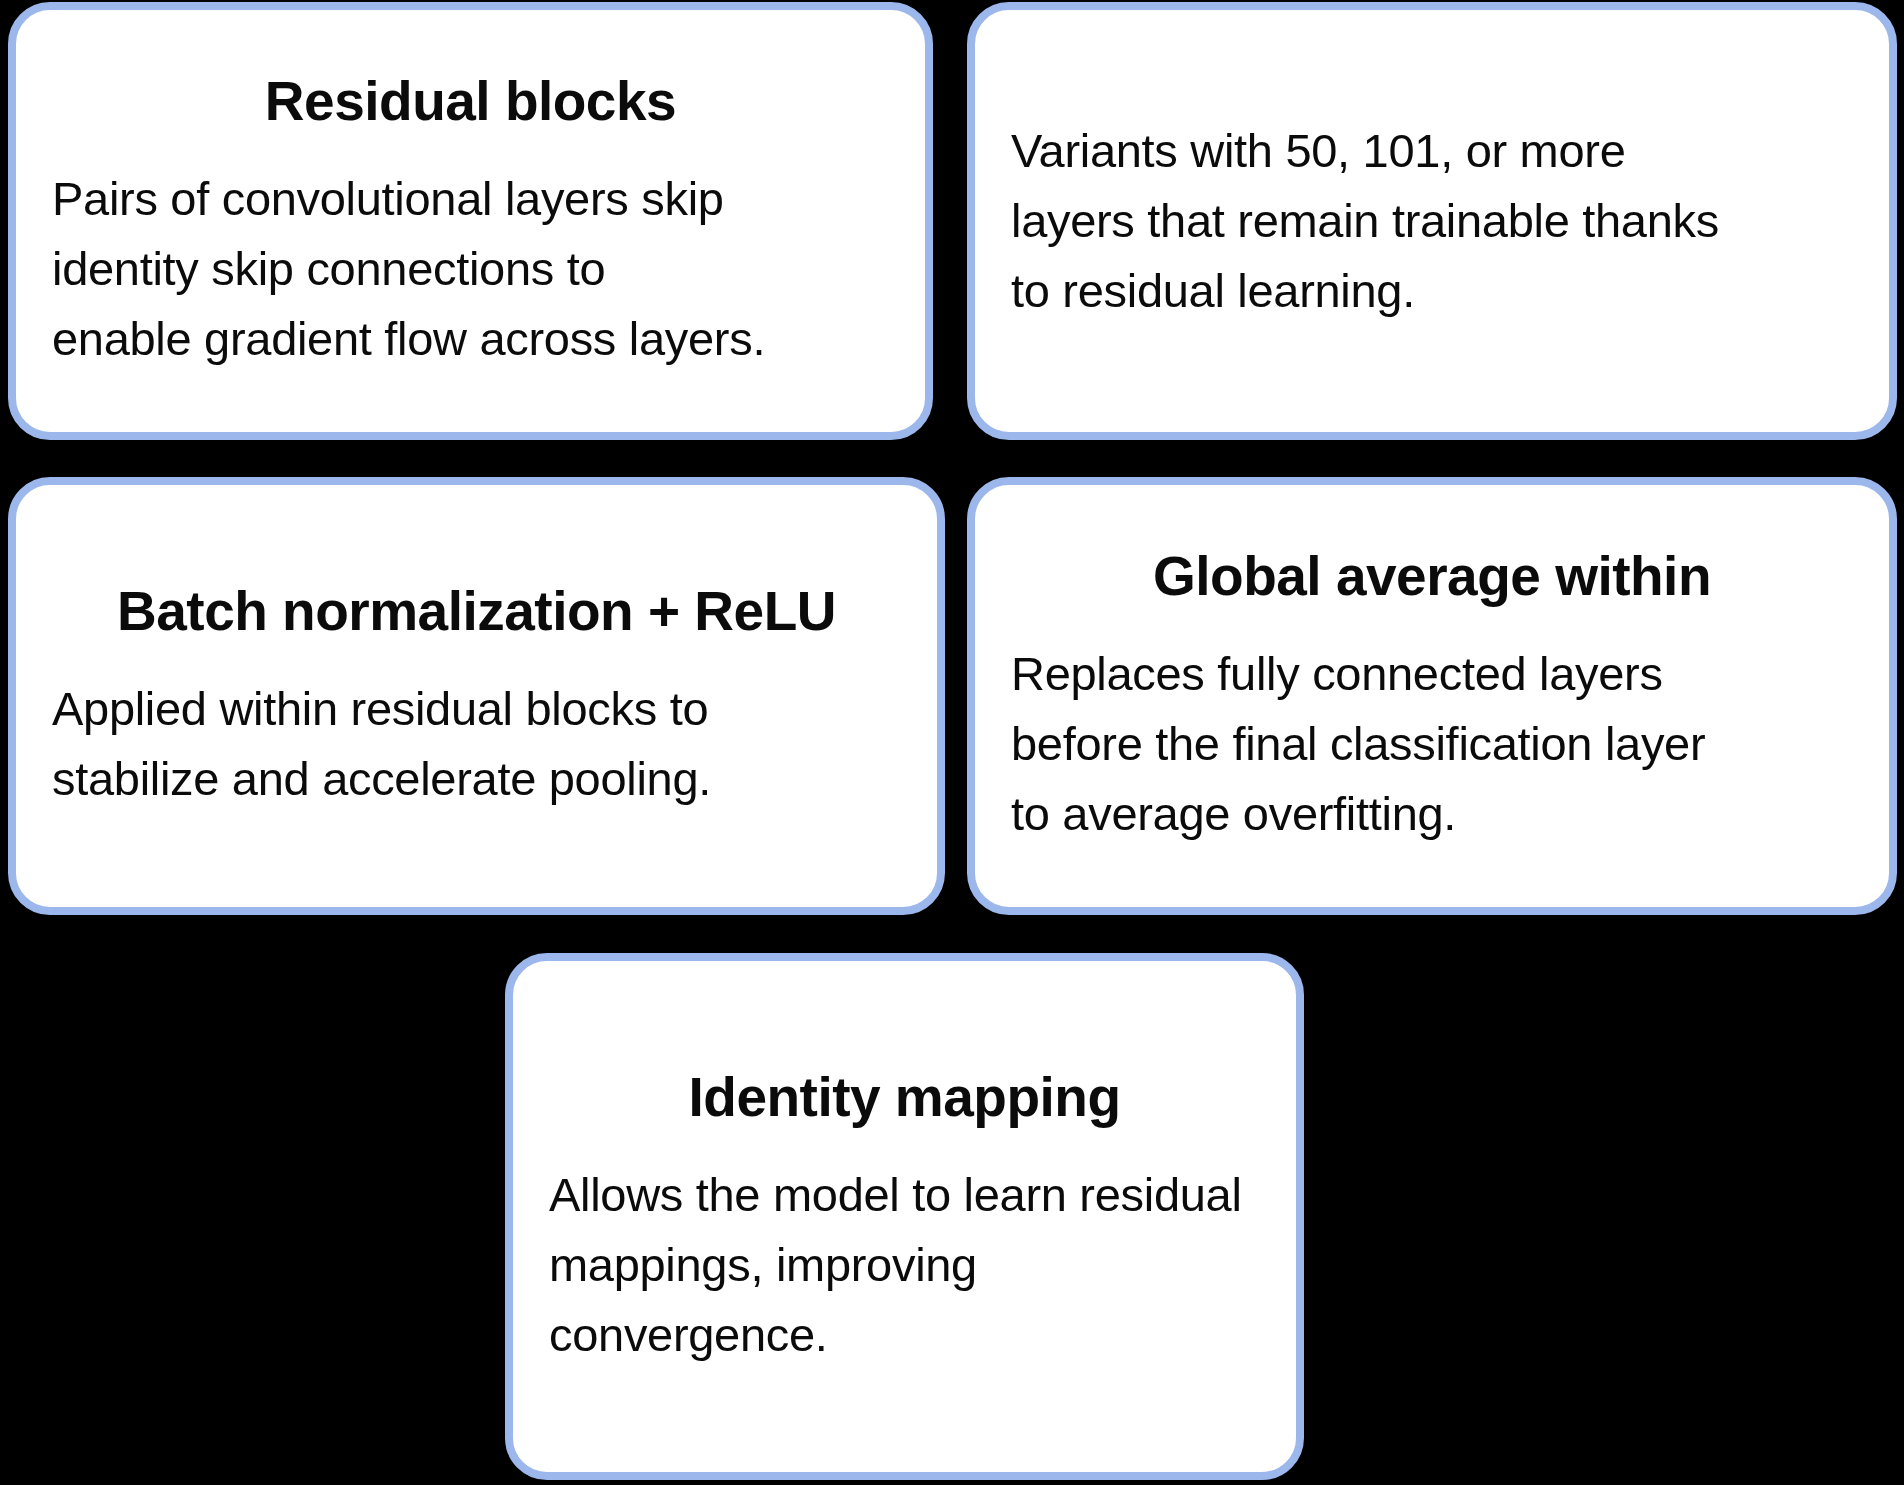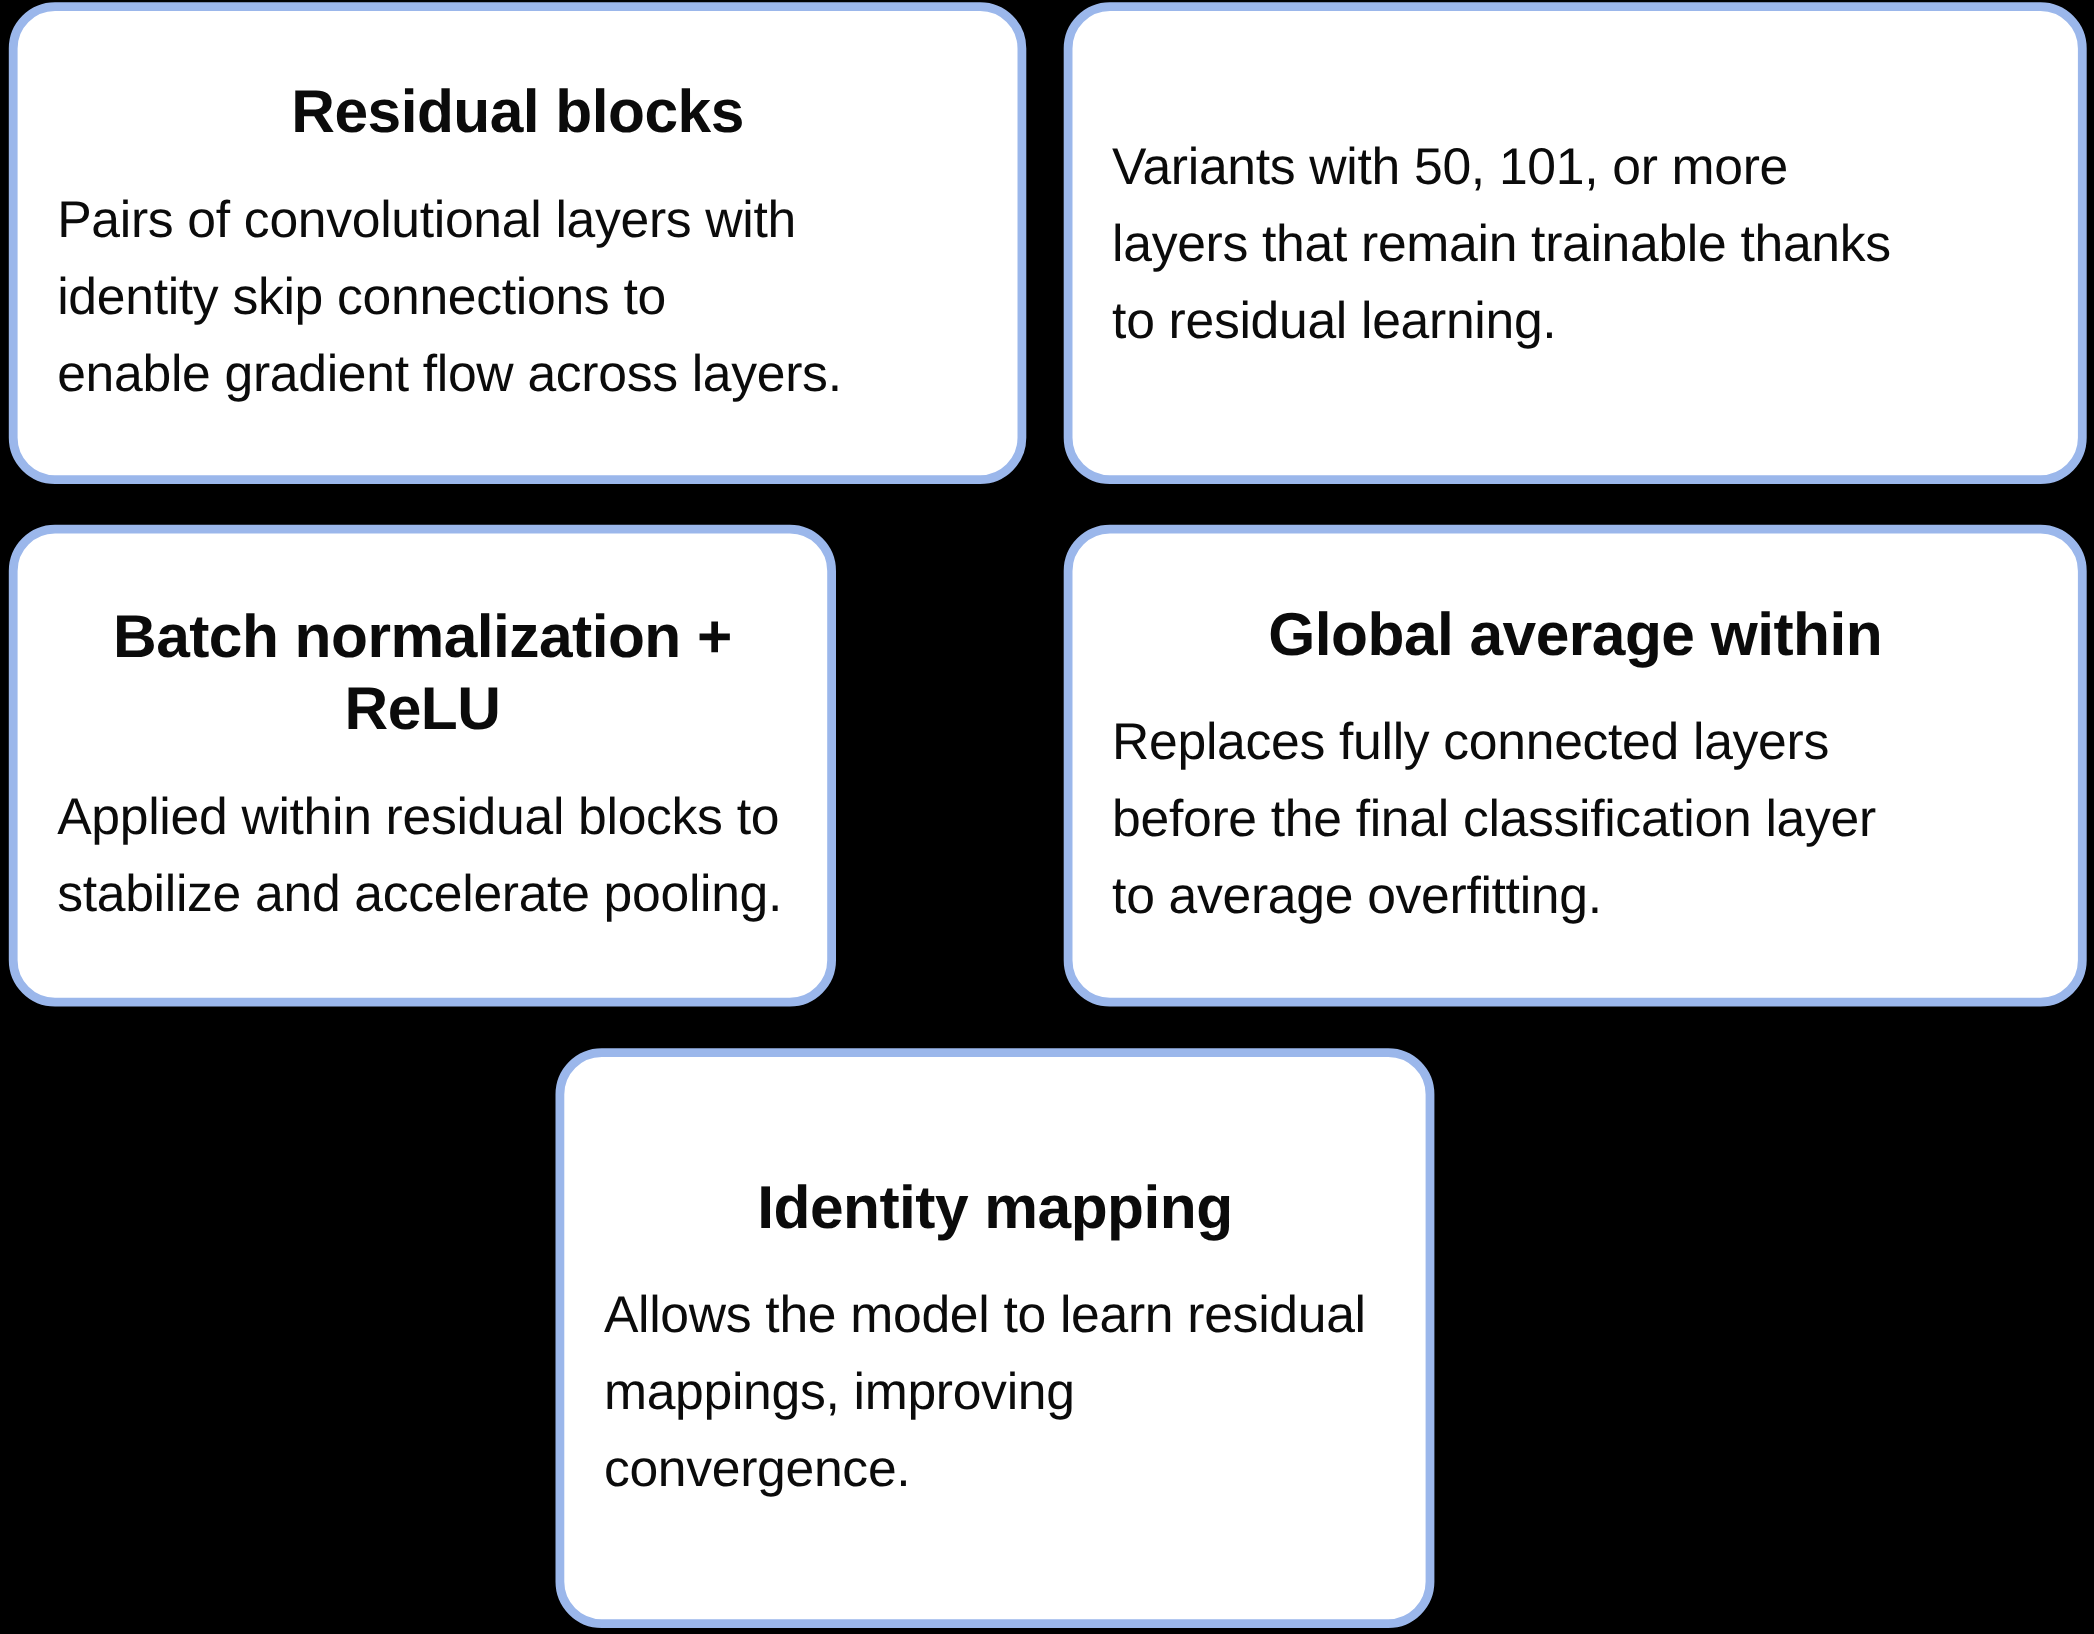--- a/index.html
+++ b/index.html
@@ -39,32 +39,32 @@
   .card-line {
     margin: 0;
     font-size: 47px;
     line-height: 70px;
     letter-spacing: -0.3px;
     color: #0b0b0b;
     white-space: nowrap;
   }
   .card-residual { left: 8px;   top: 2px;   width: 925px; height: 438px; }
   .card-deep     { left: 967px; top: 2px;   width: 930px; height: 438px; }
-  .card-batch    { left: 8px;   top: 477px; width: 752px; height: 438px; }
+  .card-batch    { left: 8px;   top: 477px; width: 937px; height: 438px; }
   .card-global   { left: 967px; top: 477px; width: 930px; height: 438px; }
   .card-identity { left: 505px; top: 953px; width: 799px; height: 527px; }
 </style>
 </head>
 <body>
 
 <div class="canvas">
 
   <section class="card card-residual">
     <h2 class="card-title">Residual blocks</h2>
-    <p class="card-line">Pairs of convolutional layers with</p>
+    <p class="card-line">Pairs of convolutional layers skip</p>
     <p class="card-line">identity skip connections to</p>
     <p class="card-line">enable gradient flow across layers.</p>
   </section>
 
   <section class="card card-deep">
     <p class="card-line">Variants with 50, 101, or more</p>
     <p class="card-line">layers that remain trainable thanks</p>
     <p class="card-line">to residual learning.</p>
   </section>
 

